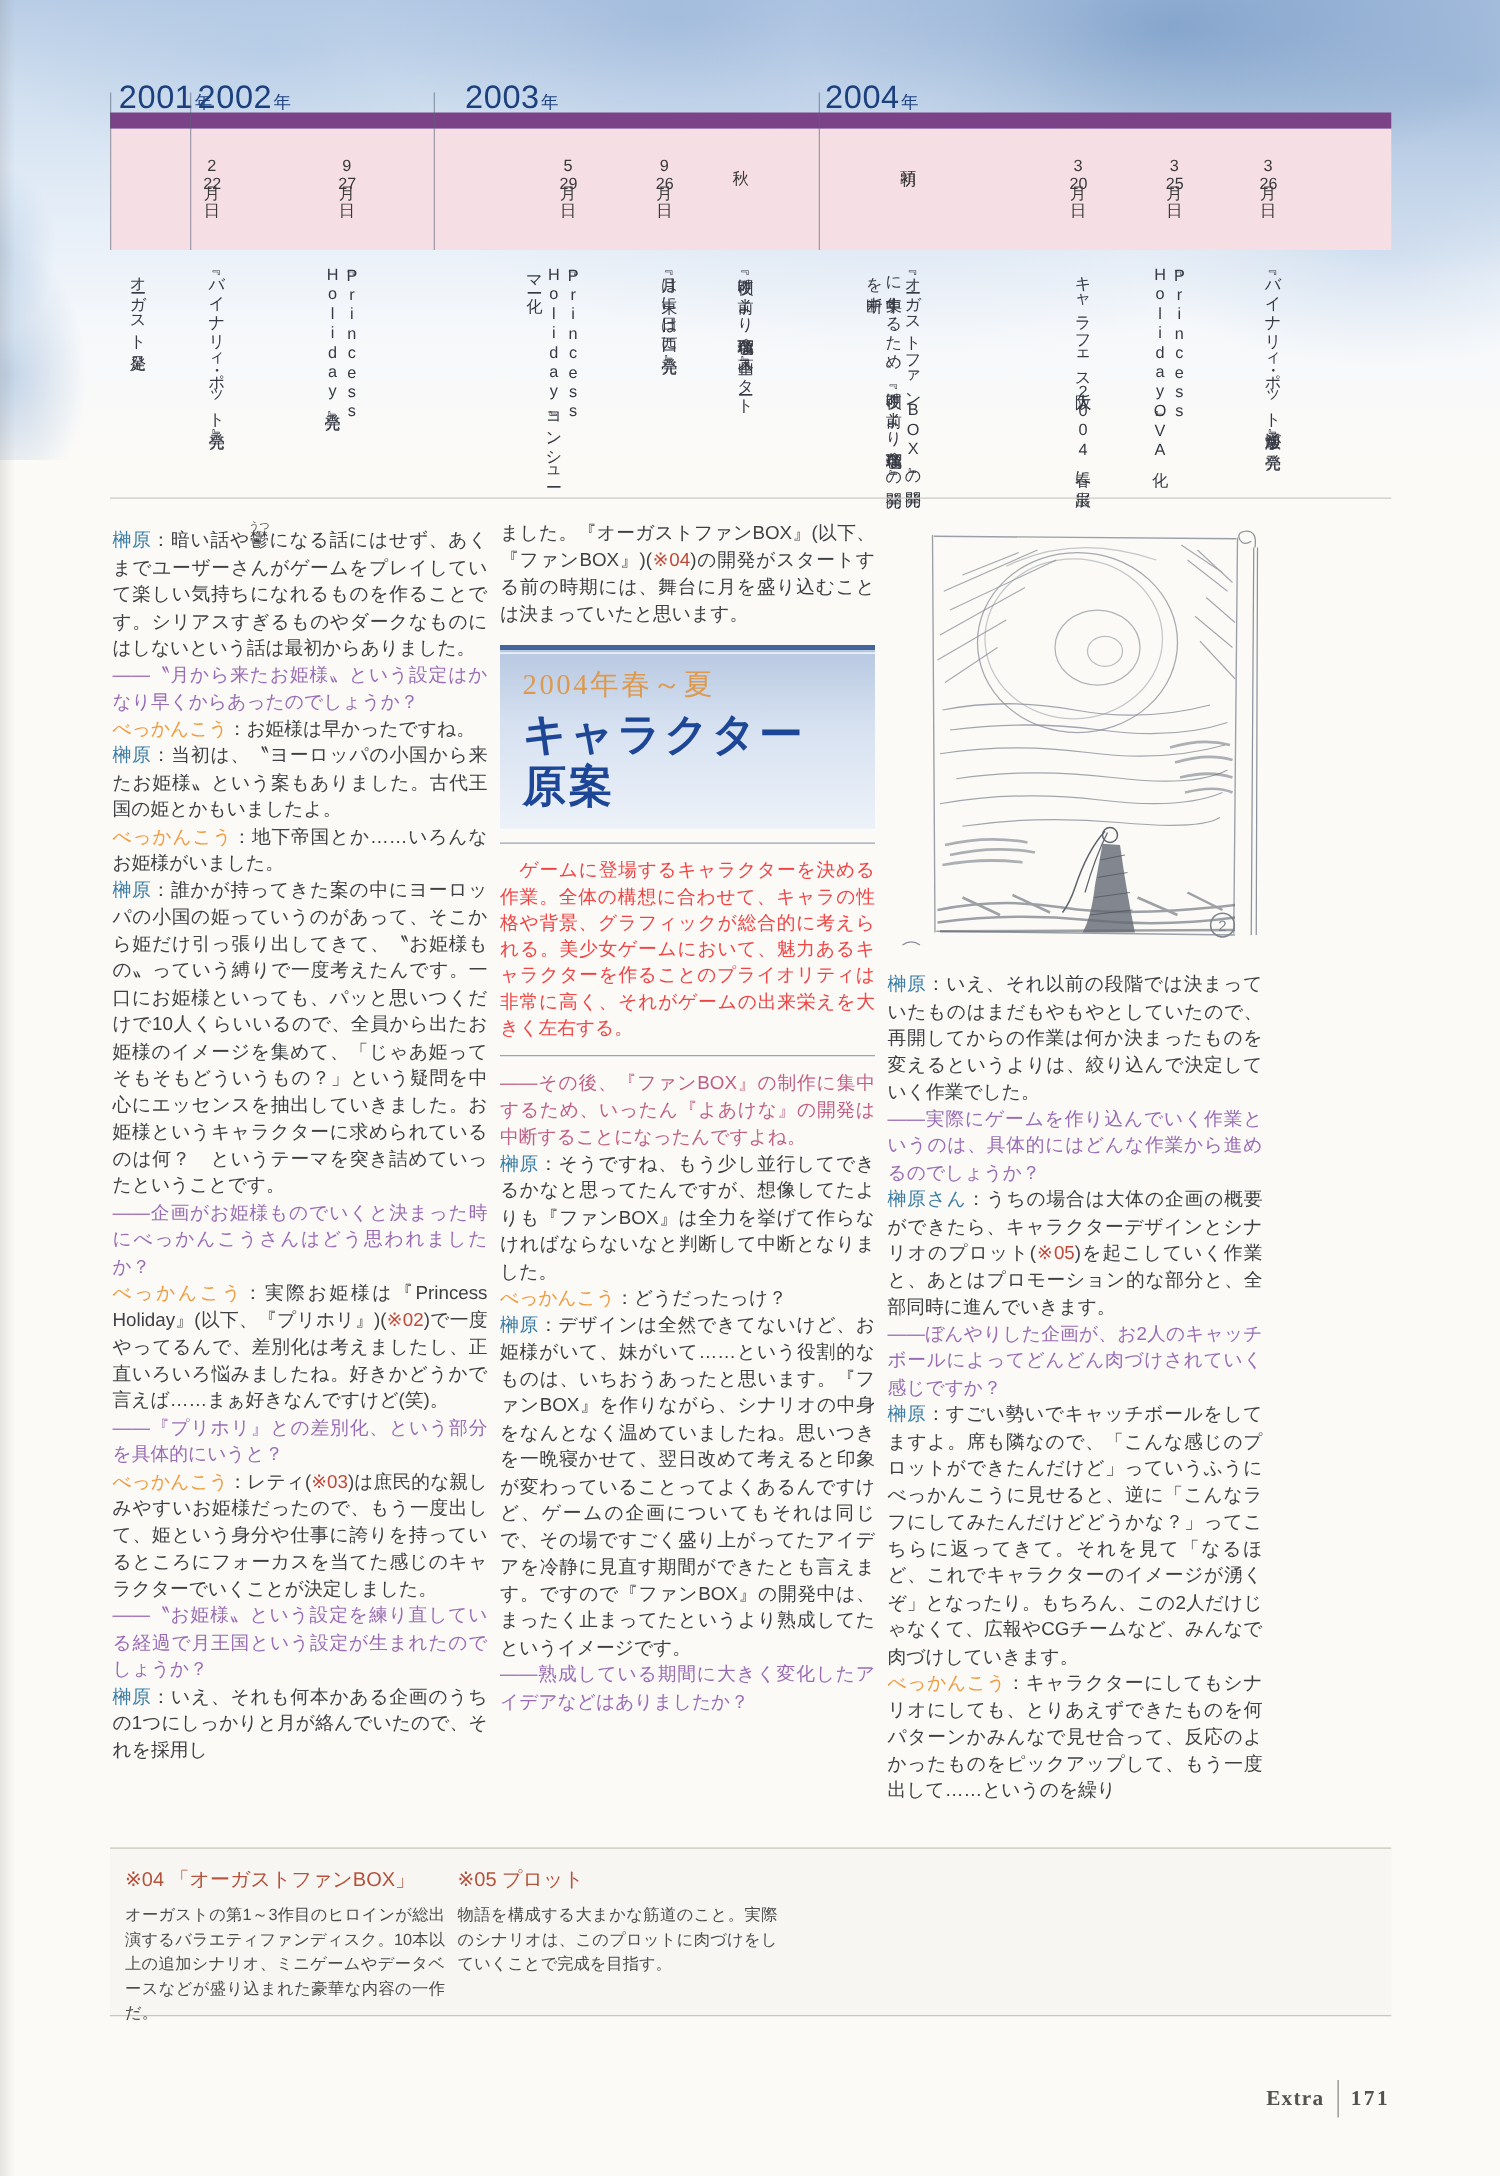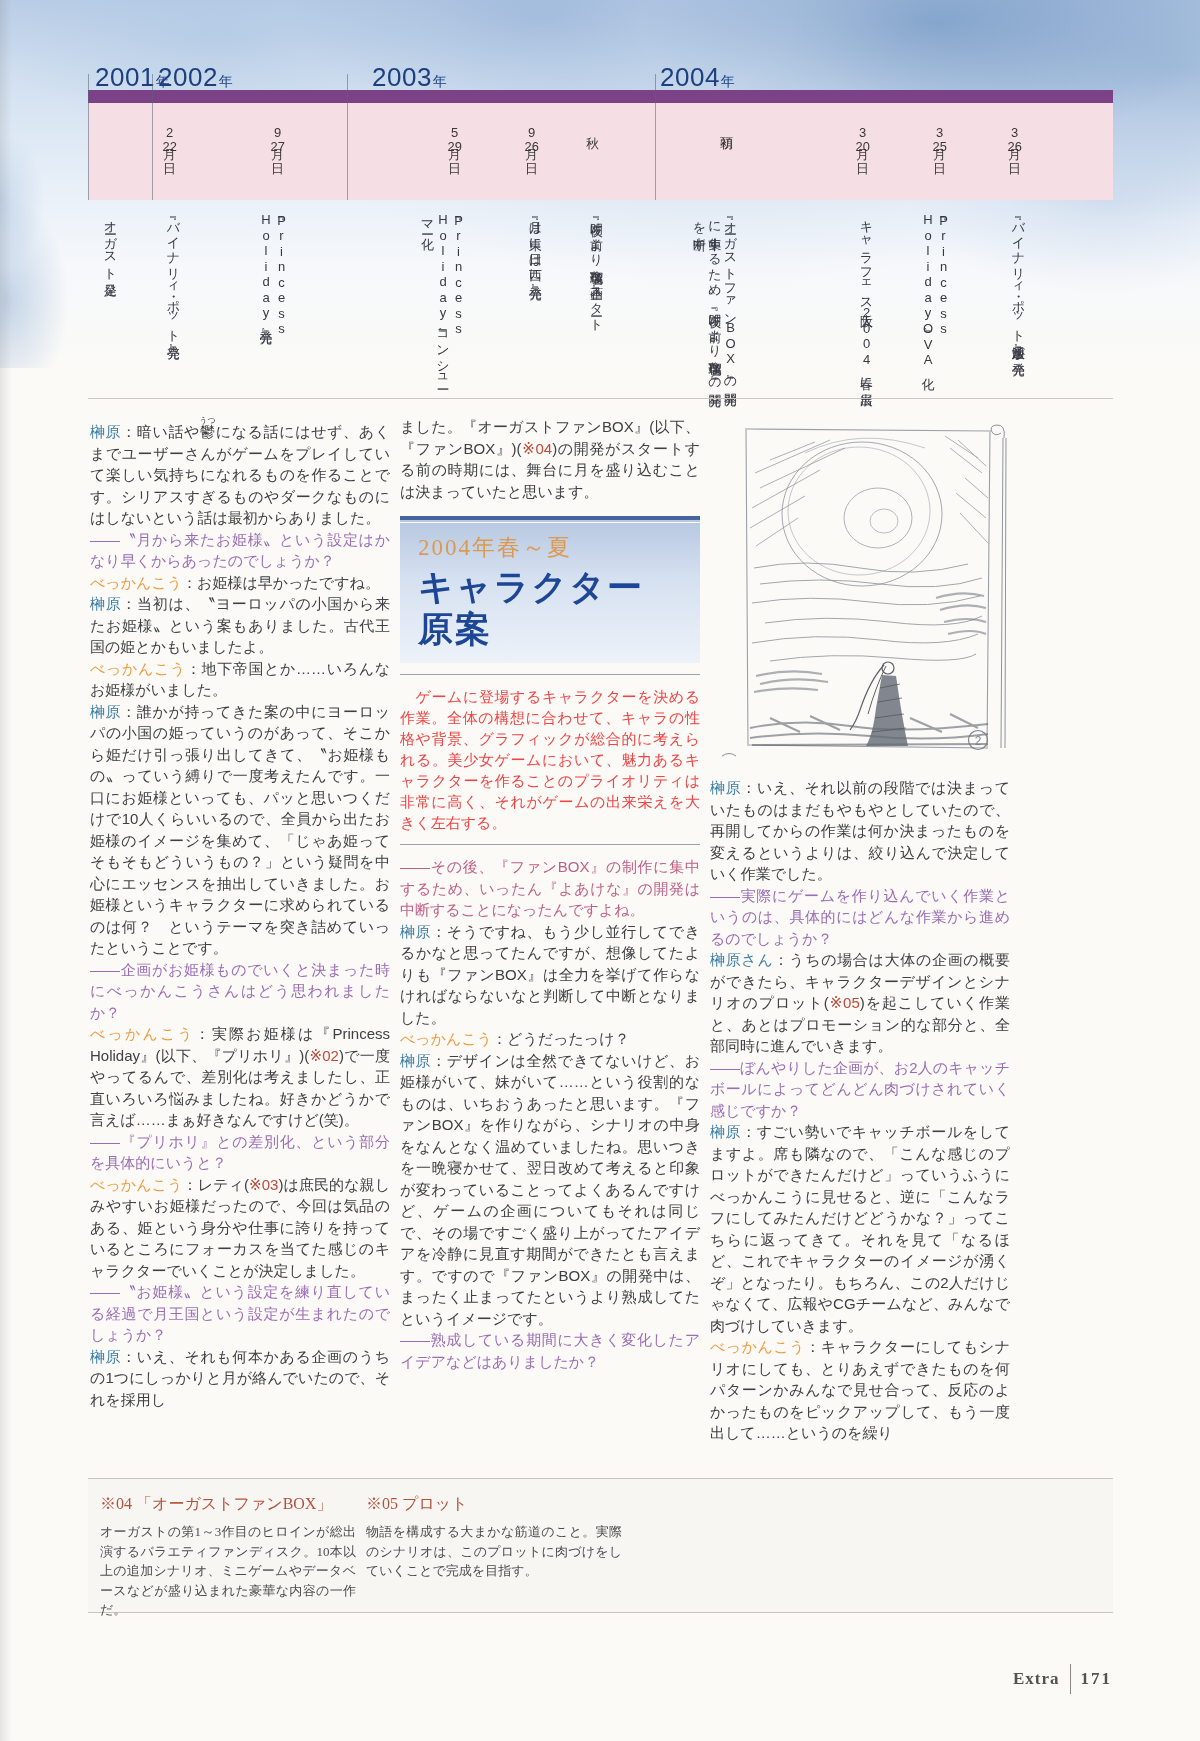--- a/index.html
+++ b/index.html
@@ -56,21 +56,21 @@
   .section-box::before{content:"";position:absolute;left:0;right:0;top:2px;height:1px;background:#fff;}
   .kicker{font-family:"Liberation Serif","DejaVu Serif",serif;color:#dc9a50;font-size:23px;letter-spacing:2px;}
   .box-title{font-family:"Liberation Serif","DejaVu Serif",serif;color:#1d4796;font-size:35px;
     line-height:42px;font-weight:600;letter-spacing:2px;white-space:pre-line;margin-top:4px;}
   .rule{border-top:1px solid #9aa4b5;margin:11px 0;}
   .desc{font-size:15px;line-height:21px;color:#ef4444;text-align:justify;}
   
   .sketch{display:block;margin:2px 0 14px;}
   
   .footnotes{position:absolute;left:88px;top:1478px;width:1025px;height:133px;
-    border-top:1px solid #c9c6c0;border-bottom:1px solid #c9c6c0;background:rgba(243,242,238,.45);font-family:Liberation Serif, serif;}
+    border-top:1px solid #c9c6c0;border-bottom:1px solid #c9c6c0;background:rgba(243,242,238,.45);}
   .note{position:absolute;top:15px;width:256px;}
   .note-1{left:12px;} .note-2{left:278px;}
   .note-title{color:#b5523c;font-size:16px;margin:0 0 7px;}
   .note-body{font-size:13px;line-height:19.5px;color:#4c4c4c;text-align:justify;margin:0;}
   
   .footer{position:absolute;right:88px;top:1664px;display:flex;align-items:center;
     font-family:"Liberation Serif","DejaVu Serif",serif;color:#55534e;font-weight:bold;}
   .footer .sec{font-size:17px;letter-spacing:1px;margin-right:10px;}
   .footer .bar{width:1px;height:30px;background:#8a8881;margin-right:10px;}
   .footer .num{font-size:17px;letter-spacing:2px;}
@@ -123,21 +123,21 @@
   <div class="col col1">
       <p class="para"><span class="sg-ns">榊原</span><span class="sg-b">：暗い話や</span><ruby class="sg-b">鬱<rt>うつ</rt></ruby><span class="sg-b">になる話にはせず、あくまでユーザーさんがゲームをプレイしていて楽しい気持ちになれるものを作ることです。シリアスすぎるものやダークなものにはしないという話は最初からありました。</span></p>
       <p class="para"><span class="sg-q">――〝月から来たお姫様〟という設定はかなり早くからあったのでしょうか？</span></p>
       <p class="para"><span class="sg-nb">べっかんこう</span><span class="sg-b">：お姫様は早かったですね。</span></p>
       <p class="para"><span class="sg-ns">榊原</span><span class="sg-b">：当初は、〝ヨーロッパの小国から来たお姫様〟という案もありました。古代王国の姫とかもいましたよ。</span></p>
       <p class="para"><span class="sg-nb">べっかんこう</span><span class="sg-b">：地下帝国とか……いろんなお姫様がいました。</span></p>
       <p class="para"><span class="sg-ns">榊原</span><span class="sg-b">：誰かが持ってきた案の中にヨーロッパの小国の姫っていうのがあって、そこから姫だけ引っ張り出してきて、〝お姫様もの〟っていう縛りで一度考えたんです。一口にお姫様といっても、パッと思いつくだけで10人くらいいるので、全員から出たお姫様のイメージを集めて、「じゃあ姫ってそもそもどういうもの？」という疑問を中心にエッセンスを抽出していきました。お姫様というキャラクターに求められているのは何？　というテーマを突き詰めていったということです。</span></p>
       <p class="para"><span class="sg-q">――企画がお姫様ものでいくと決まった時にべっかんこうさんはどう思われましたか？</span></p>
       <p class="para"><span class="sg-nb">べっかんこう</span><span class="sg-b">：実際お姫様は『Princess Holiday』(以下、『プリホリ』)(</span><span class="sg-ref">※02</span><span class="sg-b">)で一度やってるんで、差別化は考えましたし、正直いろいろ悩みましたね。好きかどうかで言えば……まぁ好きなんですけど(笑)。</span></p>
       <p class="para"><span class="sg-q">――『プリホリ』との差別化、という部分を具体的にいうと？</span></p>
-      <p class="para"><span class="sg-nb">べっかんこう</span><span class="sg-b">：レティ(</span><span class="sg-ref">※03</span><span class="sg-b">)は庶民的な親しみやすいお姫様だったので、今回は気品のある、姫という身分や仕事に誇りを持っているところにフォーカスを当てた感じのキャラクターでいくことが決定しました。</span></p>
+      <p class="para"><span class="sg-nb">べっかんこう</span><span class="sg-b">：レティ(</span><span class="sg-ref">※03</span><span class="sg-b">)は庶民的な親しみやすいお姫様だったので、もう一度出して、姫という身分や仕事に誇りを持っているところにフォーカスを当てた感じのキャラクターでいくことが決定しました。</span></p>
       <p class="para"><span class="sg-q">――〝お姫様〟という設定を練り直している経過で月王国という設定が生まれたのでしょうか？</span></p>
       <p class="para"><span class="sg-ns">榊原</span><span class="sg-b">：いえ、それも何本かある企画のうちの1つにしっかりと月が絡んでいたので、それを採用し</span></p>
     </div>
 
   <div class="col col2">
     <div>
         <p class="para"><span class="sg-b">ました。『オーガストファンBOX』(以下、『ファンBOX』)(</span><span class="sg-ref">※04</span><span class="sg-b">)の開発がスタートする前の時期には、舞台に月を盛り込むことは決まっていたと思います。</span></p>
       </div>
     <div class="section-box">
       <div class="kicker">2004年春～夏</div>

